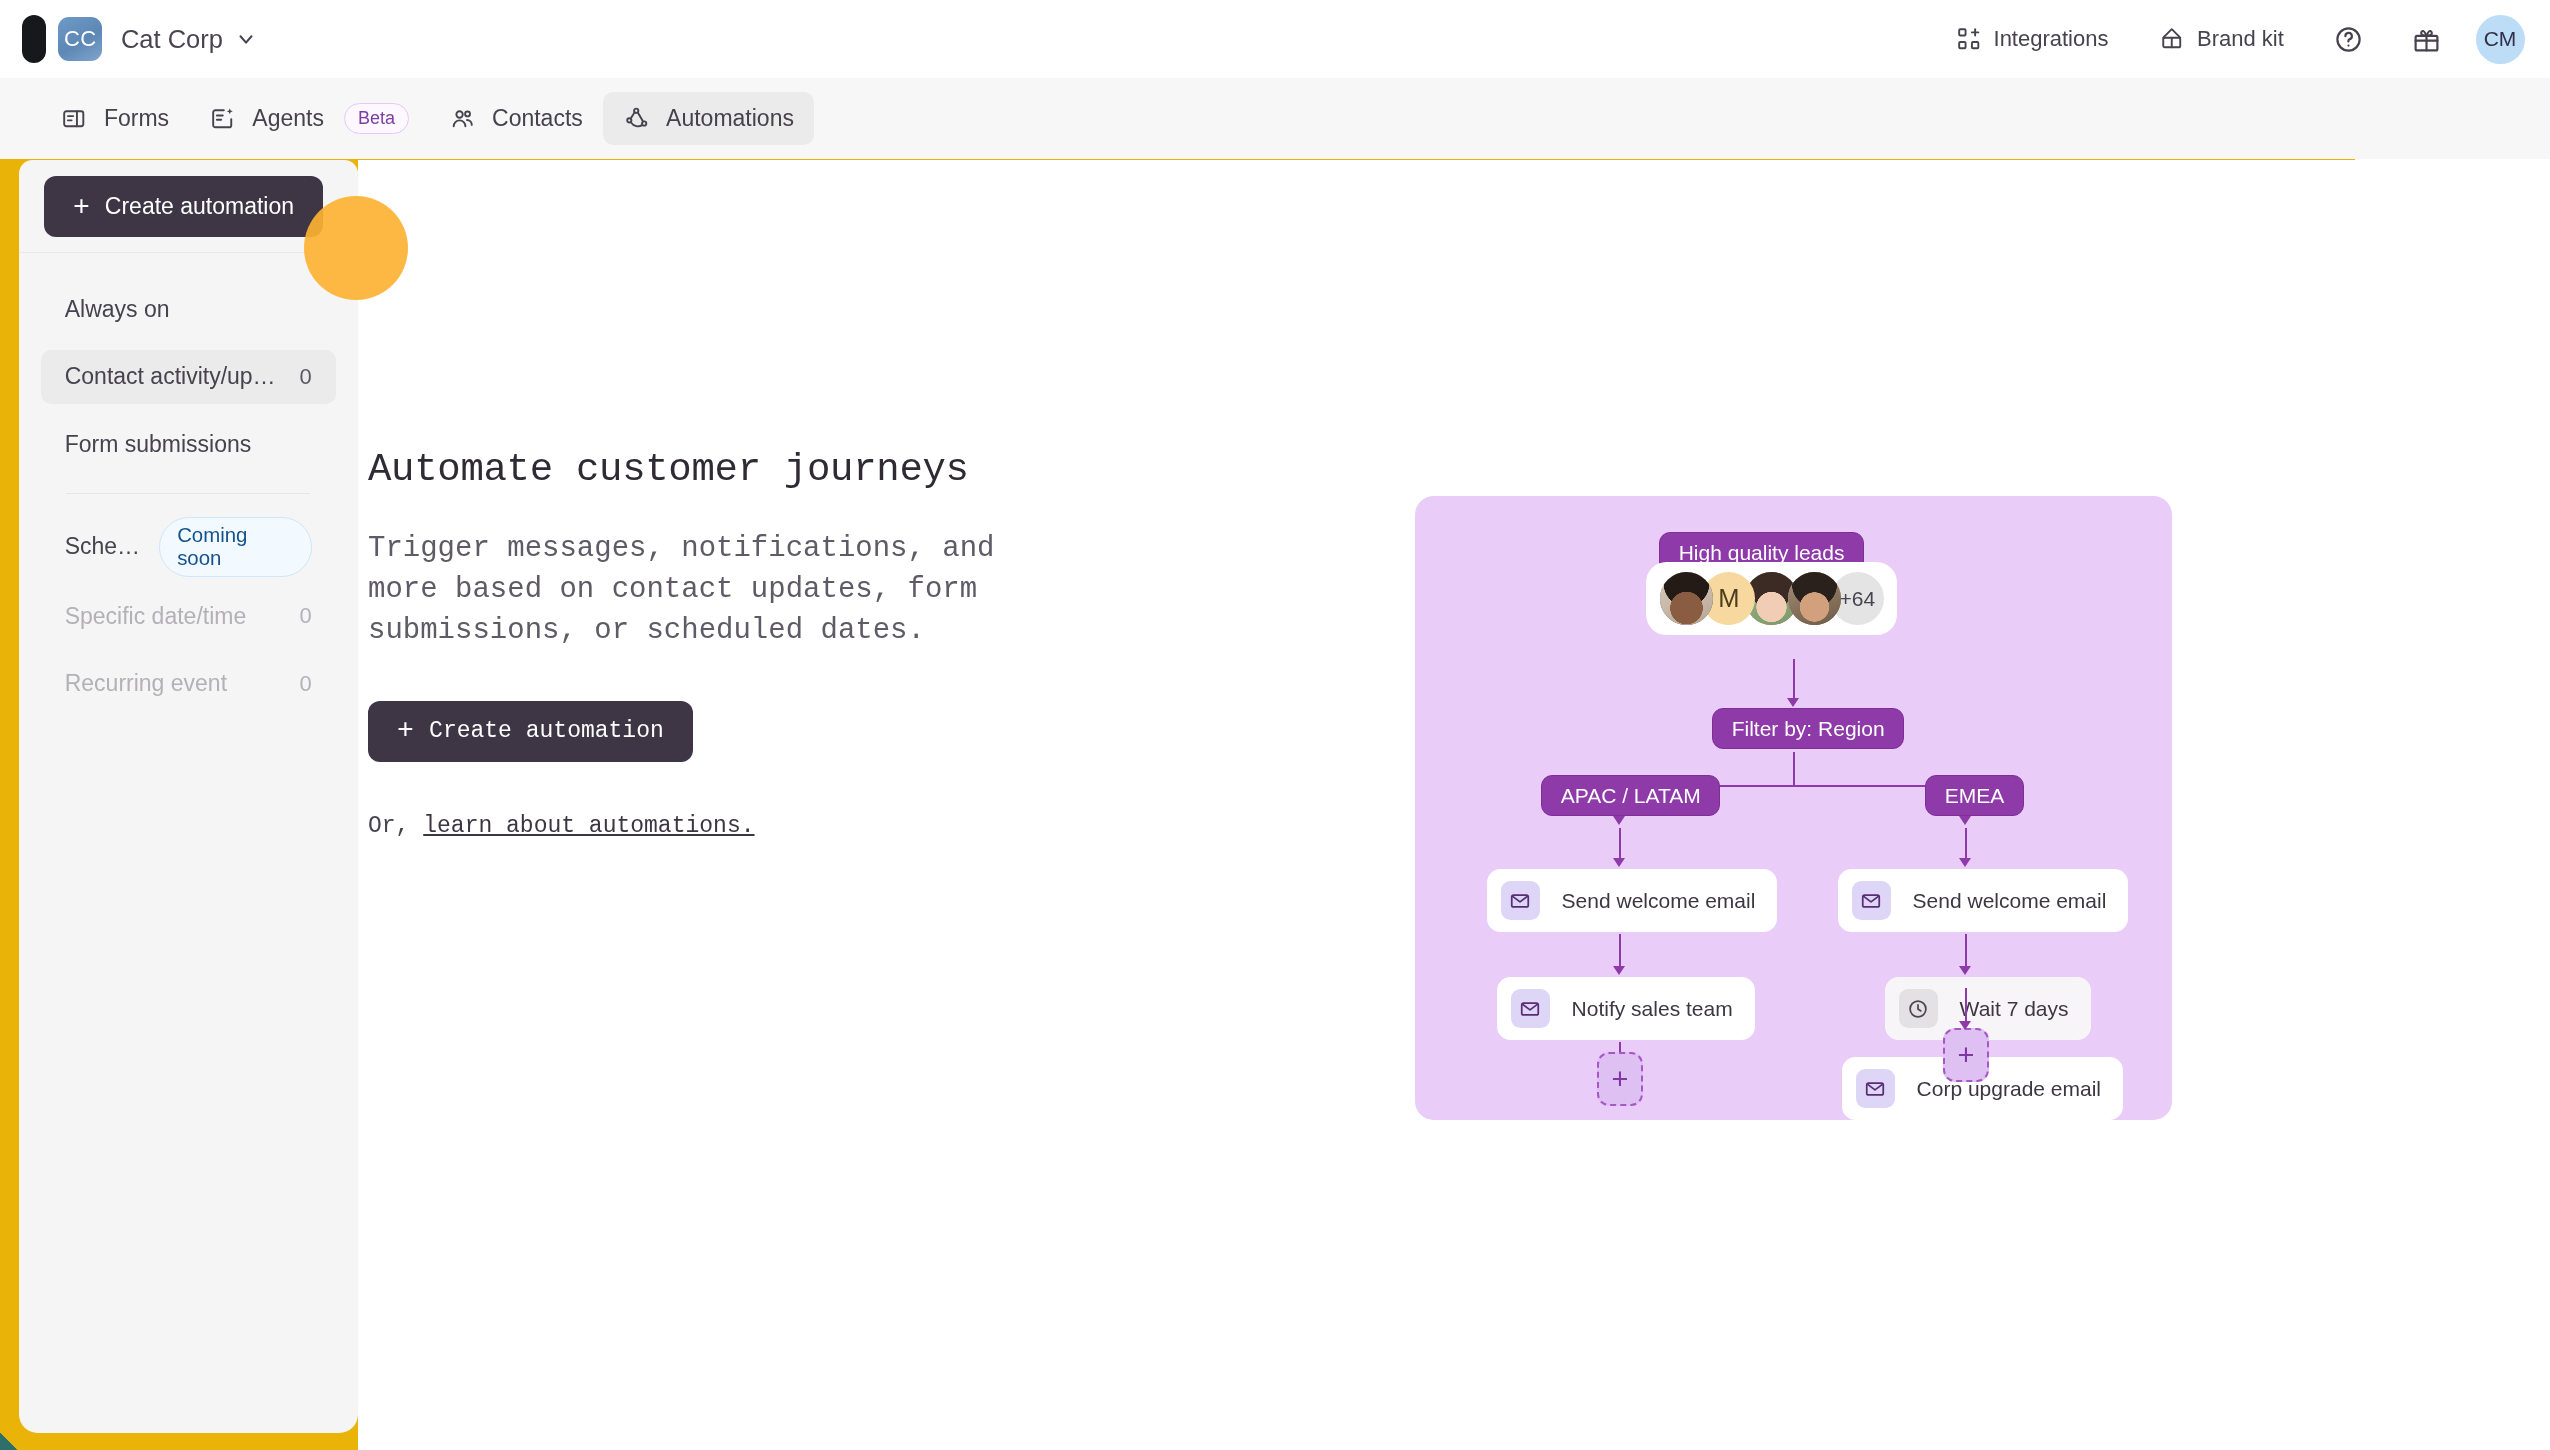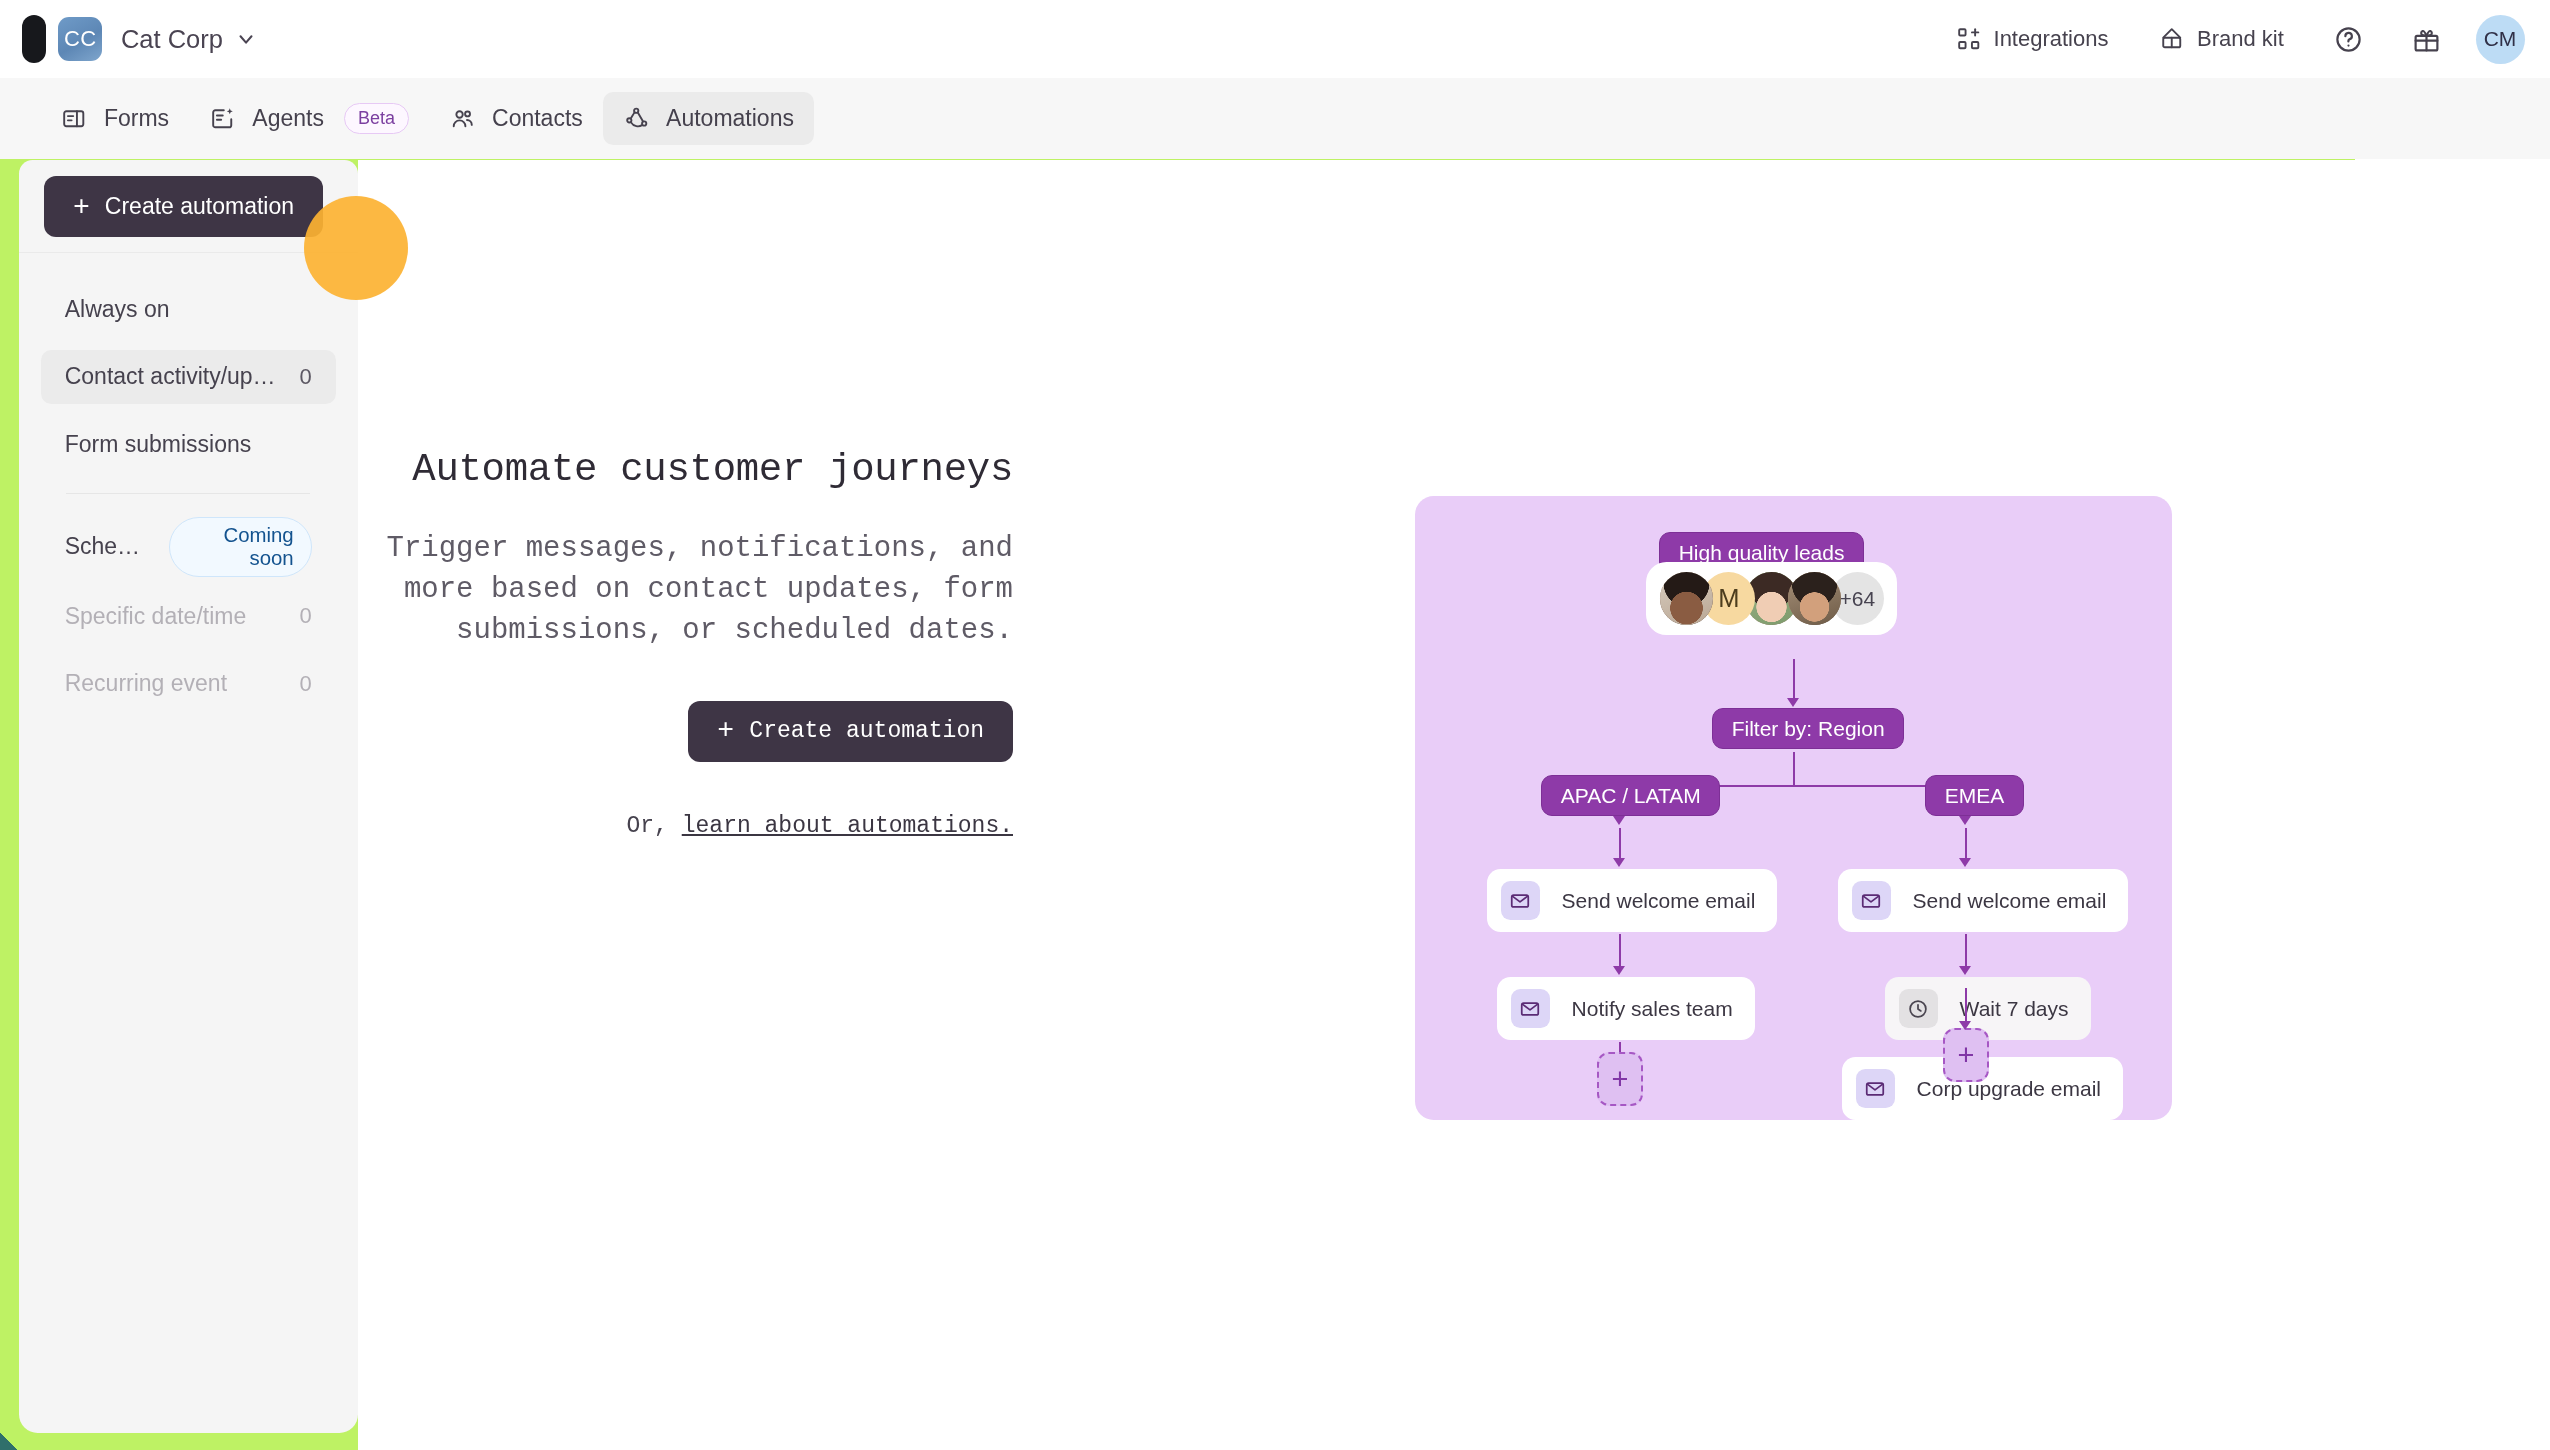--- a/index.html
+++ b/index.html
@@ -2,21 +2,21 @@
 <html style="font-size:13.6px"><head>
 <meta charset="utf-8">
 <style>
   * { box-sizing: border-box; margin: 0; padding: 0; }
   html, body {
     width: 2550px; height: 1451px;
     background: #ffffff;
     font-family: "Liberation Sans", sans-serif;
     overflow: hidden;
   }
-  .app { position: relative; width: 2355px; height: 1451px; background:#bef264;text-align:right; }
+  .app { position: relative; width: 2355px; height: 1451px; background:#eab308; }
 
   
   .topbar {
     position:absolute; left:0; top:0; width:2550px; height:78px;
     background:#ffffff; display:flex; align-items:center;
   }
   .brand { display:flex; align-items:center; margin-left:29px; }
   .logo-pill {
     width:24px; height:48px; background:#17181c; border-radius:17px;
     margin-left:-6.8px;
@@ -84,21 +84,21 @@
   .side-row {
     display:flex; align-items:center; justify-content:space-between;
     height:54px; padding:0 24px; border-radius:10.2px; margin-bottom:13.6px;
     font-size:23px; color:#46424e;
   }
   .side-row.sel { background:#ebebeb; }
   .side-row.muted { color:#b3b0b6; }
   .side-row .cnt { font-size:22px; color:#5c5863; }
   .side-row.muted .cnt { color:#b3b0b6; }
   .side-sep { height:1.3px; background:#e6e6e6; margin:22px 25.5px 25.5px 25.5px; }
-  .side-row.head { font-size:23px; color:#46424e; justify-content:flex-start; gap:29px; margin-bottom:15.3px;}
+  .side-row.head { font-size:23px; color:#46424e; justify-content:flex-start; gap:19px; margin-bottom:15.3px;}
   .soon {
     font-size:20.4px; color:#14538f; background:#f2f9ff;
     border:1.3px solid #cfe6fb; border-radius:848px; padding:6px 17px;
   }
 
   .content {
     position:absolute; left:358px; top:160px; width:2192px; height:1291px;
     background:#ffffff;
   }
 

